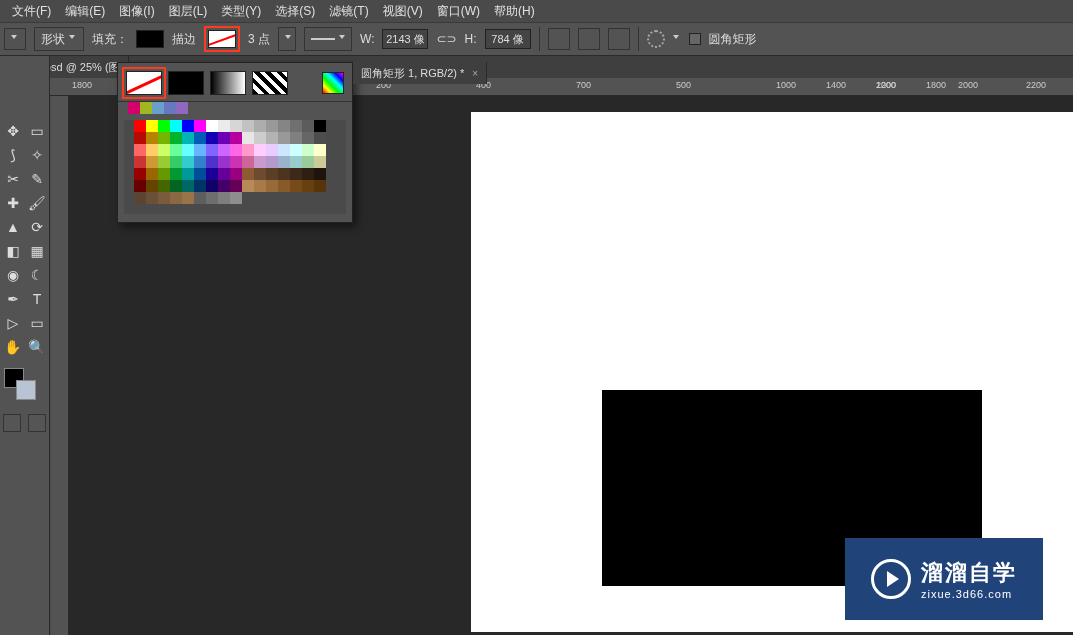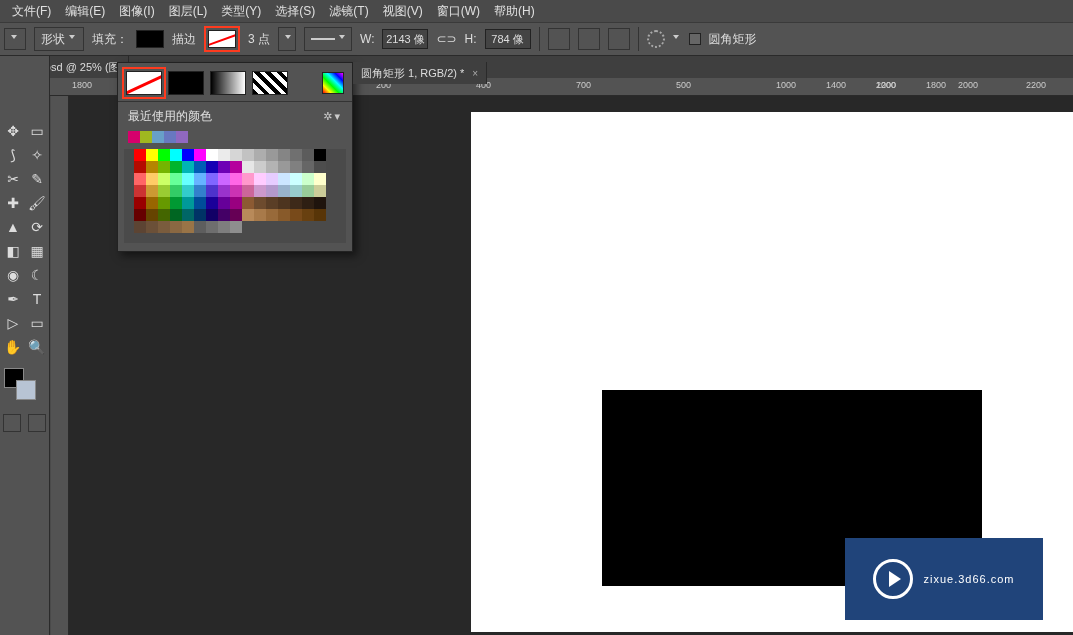--- a/index.html
+++ b/index.html
@@ -207,24 +207,20 @@
 
 <div class="picker">
   <div class="picker-row1">
     <div class="pick-sw nocolor sel"></div>
     <div class="pick-sw black"></div>
     <div class="pick-sw grad"></div>
     <div class="pick-sw pat"></div>
     <div class="spectrum"></div>
   </div>
   <div class="picker-hr"></div>
-  <div class="picker-head">
-    <span>最近使用的颜色</span>
-    <span class="menu-icon">✲▾</span>
-  </div>
   <div class="recent-row" id="recent-row">
       <div style="background: rgb(214, 0, 108);"></div>
       <div style="background: rgb(160, 184, 32);"></div>
       <div style="background: rgb(104, 160, 200);"></div>
       <div style="background: rgb(104, 120, 192);"></div>
       <div style="background: rgb(144, 104, 192);"></div>
     </div>
   <div class="swatch-grid">
     <div class="grid" id="swatch-grid">
         <div style="background: rgb(255, 0, 0);"></div>
@@ -339,15 +335,16 @@
         <div></div>
         <div></div>
         <div></div>
       </div>
   </div>
 </div>
 
 <div class="watermark">
   <div class="wm-logo"></div>
   <div class="wm-text">
+    <div class="t1">溜溜自学</div>
     <div class="t2">zixue.3d66.com</div>
   </div>
 </div>
 
 </body></html>

